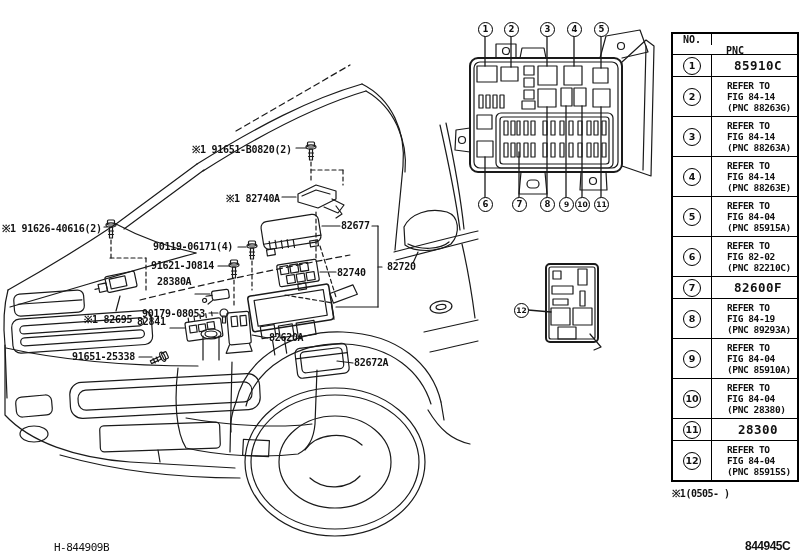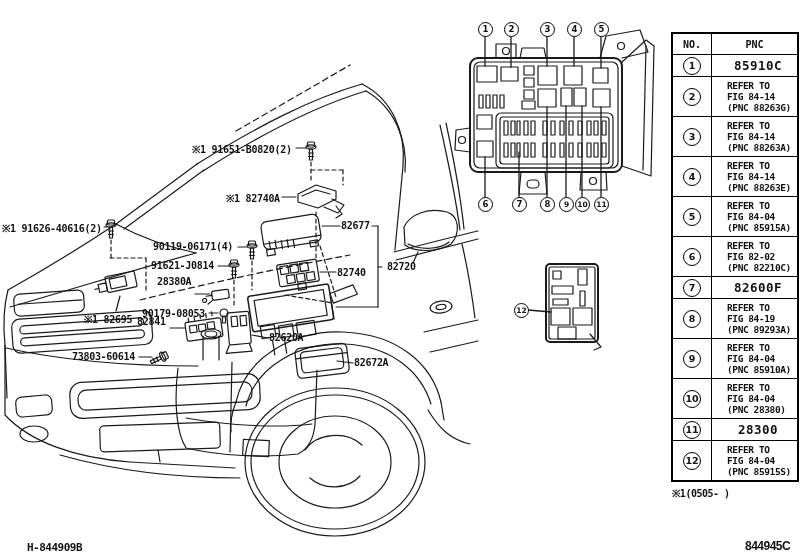--- a/index.html
+++ b/index.html
@@ -10,30 +10,30 @@
   .plabel{position:absolute;font-size:10px;font-weight:bold;letter-spacing:-0.3px;white-space:nowrap;}
   .callout{position:absolute;width:13px;height:13px;border:1.4px solid #000;border-radius:50%;
            background:#fff;font-size:8.5px;font-weight:bold;line-height:13px;text-align:center;
            font-family:"DejaVu Sans","Liberation Sans",sans-serif;}
   
   .ptable{position:absolute;left:671px;top:32px;width:128px;border:2px solid #000;background:#fff;box-sizing:border-box;}
   .trow{display:flex;border-top:1.5px solid #000;align-items:stretch;}
   .trow:first-child{border-top:none;}
   .tno{width:38px;border-right:1.5px solid #000;display:flex;align-items:center;justify-content:center;flex:none;}
   .tpnc{flex:1;display:flex;flex-direction:column;justify-content:center;padding-left:7px;}
-  .thead{height:20px;}
+  .thead{height:20px;flex-direction:column;}
   .thead .tno,.thead .tpnc{font-size:10px;font-weight:bold;align-items:center;justify-content:center;display:flex;padding-left:0;}
   .single{height:21px;}
   .single .tpnc{font-size:12.5px;font-weight:bold;letter-spacing:0.5px;align-items:center;}
   .tall{height:39px;}
   .tall .tpnc{font-size:9.5px;font-weight:bold;line-height:11px;letter-spacing:-0.4px;margin-left:8px;}
   .rowcirc{width:16px;height:16px;border:1.5px solid #000;border-radius:50%;font-size:9.5px;font-weight:bold;
            line-height:16px;text-align:center;font-family:"DejaVu Sans","Liberation Sans",sans-serif;}
   .note{position:absolute;left:672px;top:486px;font-size:10px;font-weight:bold;letter-spacing:-0.5px;text-align:right;}
-  .footL{position:absolute;left:27px;top:541px;font-size:11px;font-weight:bold;letter-spacing:-0.5px;}
+  .footL{position:absolute;left:54px;top:541px;font-size:11px;font-weight:normal;letter-spacing:-0.5px;}
   .footR{position:absolute;left:745px;top:539px;font-size:12px;font-weight:bold;
          font-family:"Liberation Sans","DejaVu Sans",sans-serif;letter-spacing:-0.5px;}
 </style>
 </head>
 <body>
 
 <div id="stage">
 
 <svg width="811" height="560" viewBox="0 0 811 560">
 
@@ -359,21 +359,21 @@
 <div class="plabel" style="left:2px;top:221px">※1 91626-40616(2)</div>
 <div class="plabel" style="left:153px;top:241px">90119-06171(4)</div>
 <div class="plabel" style="left:151px;top:260px">91621-J0814</div>
 <div class="plabel" style="left:337px;top:267px">82740</div>
 <div class="plabel" style="left:387px;top:261px">82720</div>
 <div class="plabel" style="left:157px;top:276px">28380A</div>
 <div class="plabel" style="left:84px;top:312px">※1 82695</div>
 <div class="plabel" style="left:142px;top:308px">90179-08053</div>
 <div class="plabel" style="left:137px;top:316px">82841</div>
 <div class="plabel" style="left:269px;top:332px">82620A</div>
-<div class="plabel" style="left:72px;top:351px">73803-60614</div>
+<div class="plabel" style="left:72px;top:351px">91651-25338</div>
 <div class="plabel" style="left:354px;top:357px">82672A</div>
 
 <div class="callout" style="left:478px;top:22px">1</div>
 <div class="callout" style="left:504px;top:22px">2</div>
 <div class="callout" style="left:540px;top:22px">3</div>
 <div class="callout" style="left:567px;top:22px">4</div>
 <div class="callout" style="left:594px;top:22px">5</div>
 <div class="callout" style="left:478px;top:197px">6</div>
 <div class="callout" style="left:512px;top:197px">7</div>
 <div class="callout" style="left:540px;top:197px">8</div>

